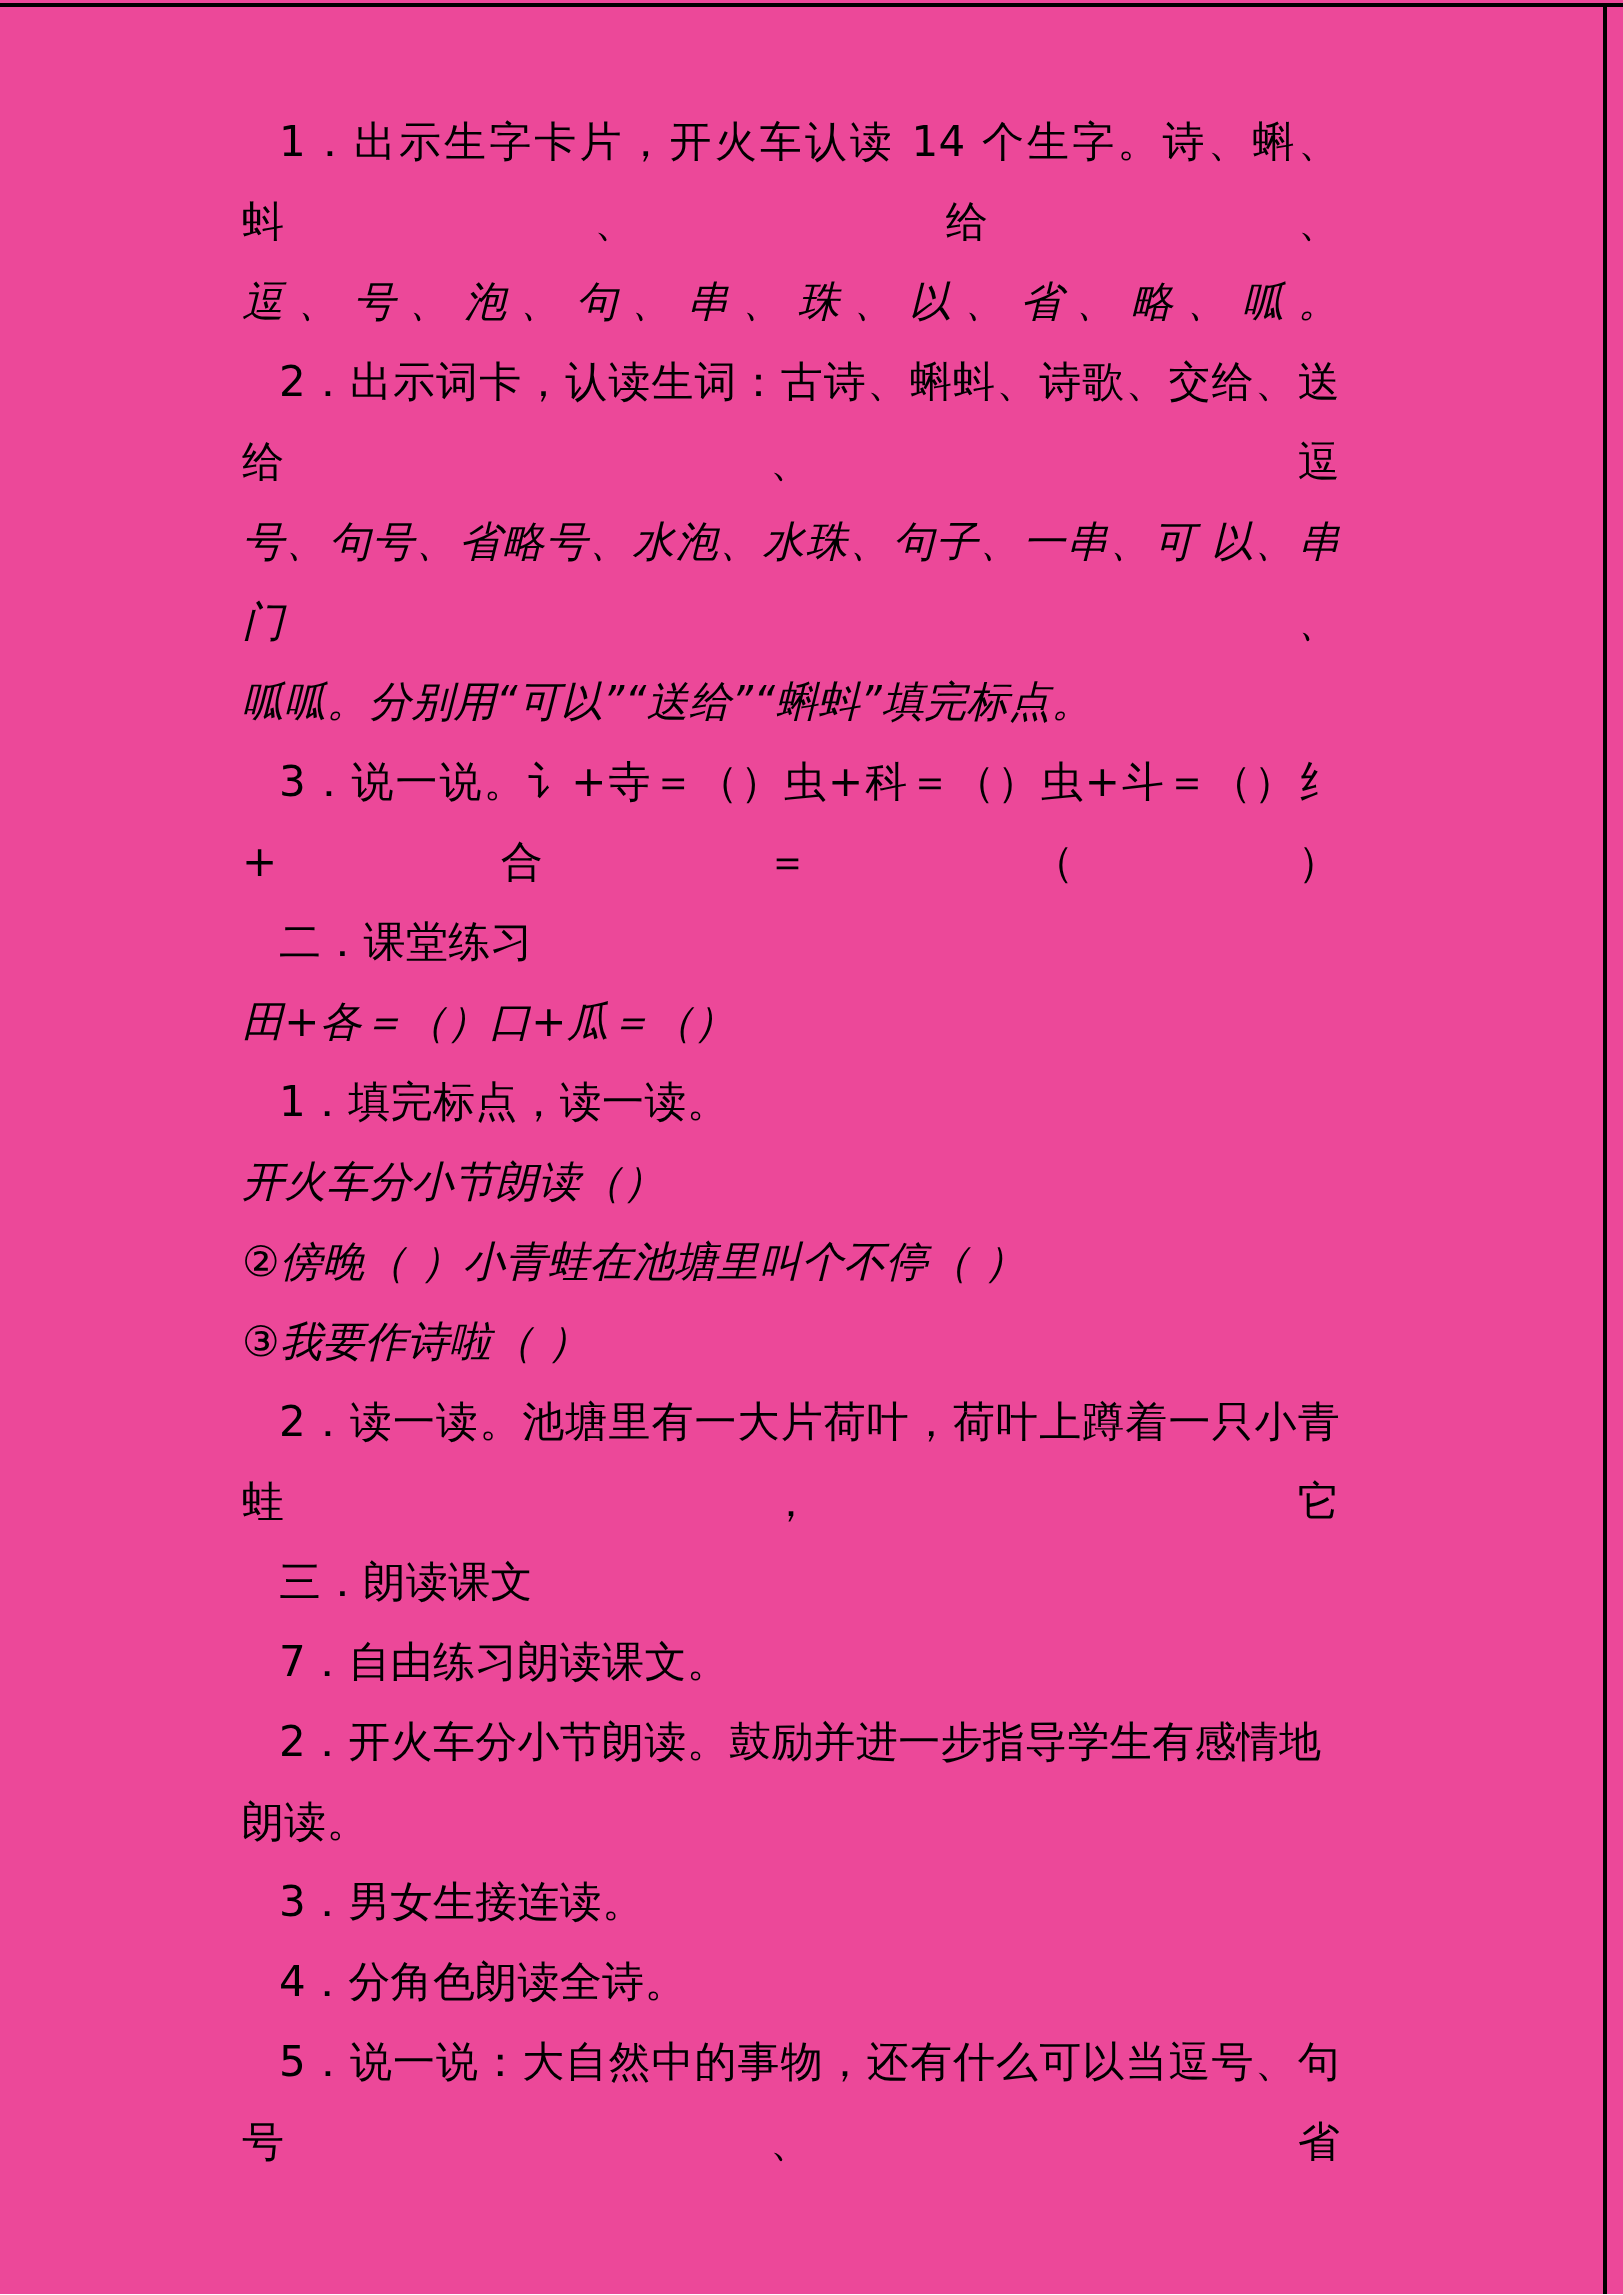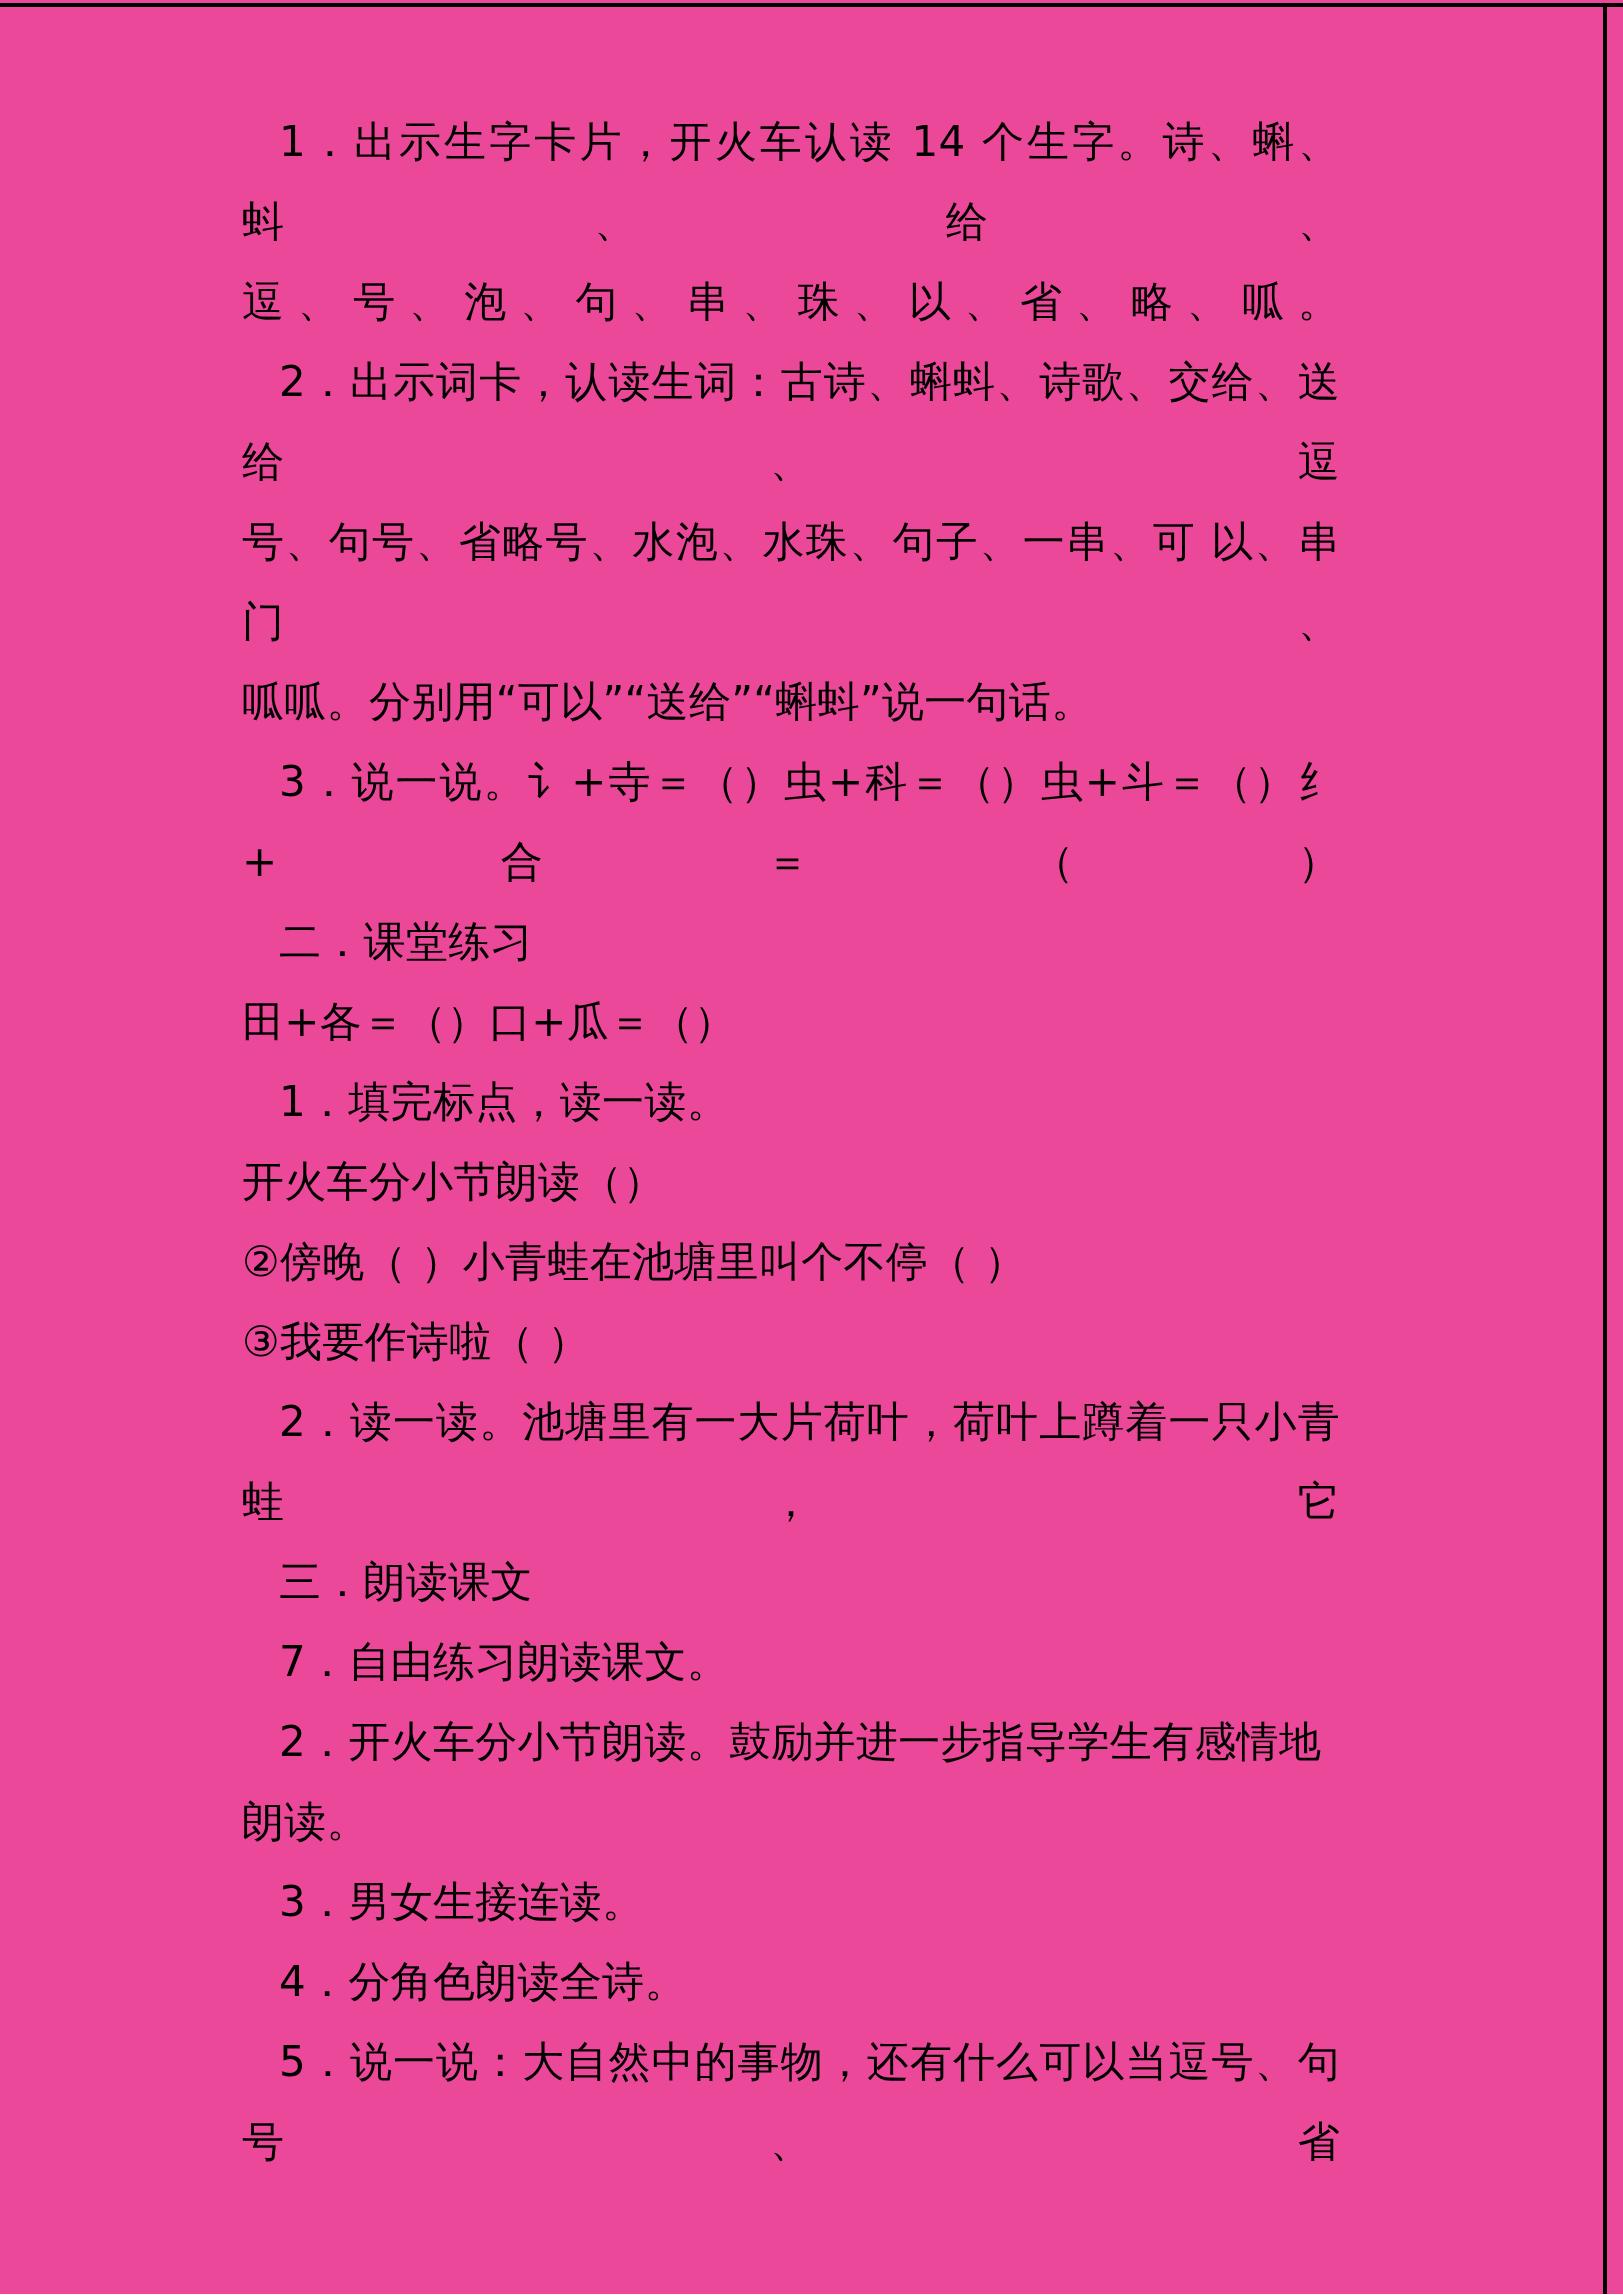--- a/index.html
+++ b/index.html
@@ -53,38 +53,39 @@
     text-indent: 37px;
   }
   
   .justify {
     text-align: justify;
     text-align-last: justify;
     text-justify: inter-character;
   }
   .flush {
     text-indent: 0;
+    font-style: italic;
   }
 </style>
 </head>
 <body>
 
 <div id="page">
 
   <div id="border-top"></div>
   <div id="border-right"></div>
 
   <div id="content">
 
     <div class="line indent justify">1．出示生字卡片，开火车认读 14 个生字。诗、蝌、蚪、给、</div>
     <div class="line flush justify">逗、号、泡、句、串、珠、以、省、略、呱。</div>
 
     <div class="line indent justify">2．出示词卡，认读生词：古诗、蝌蚪、诗歌、交给、送给、逗</div>
     <div class="line flush justify">号、句号、省略号、水泡、水珠、句子、一串、可 以、串门、</div>
-    <div class="line flush">呱呱。分别用“可以”“送给”“蝌蚪”说一句话。</div>
+    <div class="line flush">呱呱。分别用“可以”“送给”“蝌蚪”填完标点。</div>
 
     <div class="line indent justify">3．说一说。讠+寺＝（）虫+科＝（）虫+斗＝（）纟+合＝（）</div>
     <div class="line indent">二．课堂练习</div>
 
     <div class="line flush">田+各＝（）口+瓜＝（）</div>
 
     <div class="line indent">1．填完标点，读一读。</div>
 
     <div class="line flush">开火车分小节朗读（）</div>
     <div class="line flush">②傍晚（ ）小青蛙在池塘里叫个不停（ ）</div>

